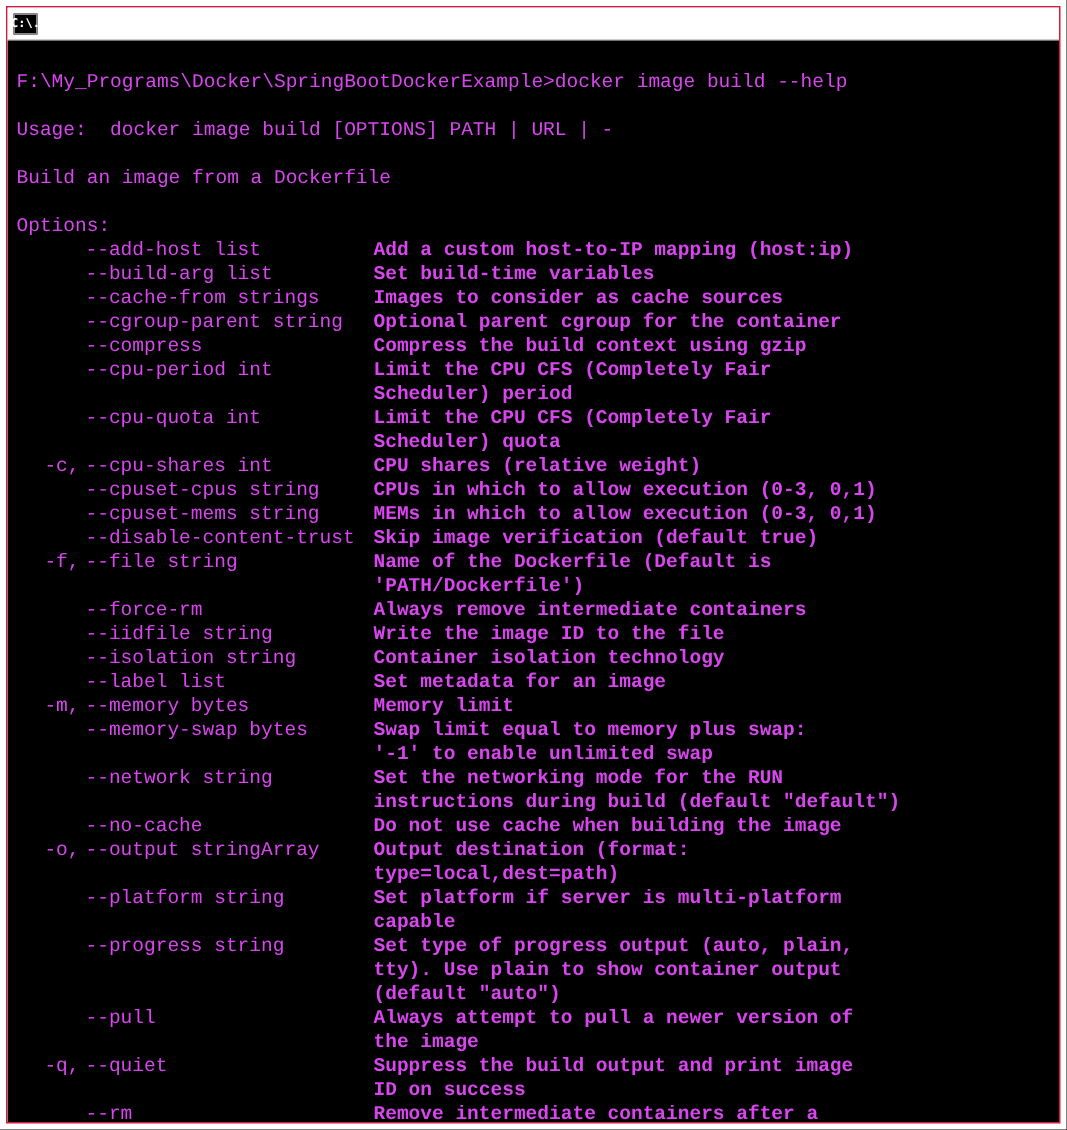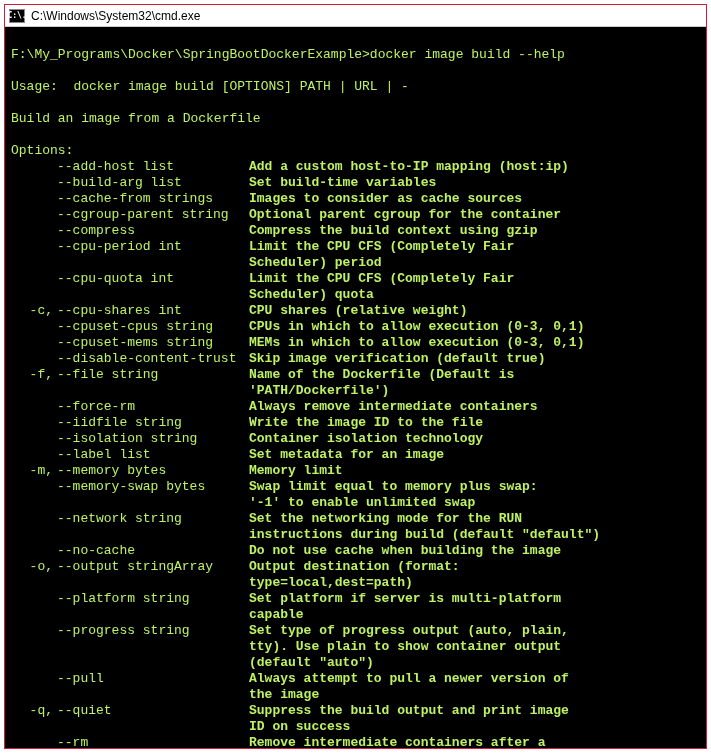--- a/index.html
+++ b/index.html
@@ -37,40 +37,39 @@
     align-items: center;
     justify-content: center;
     margin-right: 6px;
     font-family: Consolas, monospace;
     font-weight: bold;
     border: 1px solid #888;
   }
   .terminal {
     flex: 1;
     background: #000;
-    color: #bef264;
+    color: #d946ef;
     font-size: 13px;
     line-height: 16px;
     padding: 4px 6px;
     white-space: pre;
     overflow: hidden;
     font-family: Consolas, 'Courier New', monospace;
   }
   .opt-row { display: flex; }
   .opt-short { width: 42px; text-align: right; padding-right: 0; }
   .opt-long { width: 196px; padding-left: 4px; }
   .opt-desc { flex: 1; font-weight: bold; }
 </style>
 </head>
 <body>
 
 <div class="window">
   <div class="titlebar">
     <span class="titlebar-icon">C:\.</span>
-    <span>C:\Windows\System32\cmd.exe</span>
   </div>
   <div class="terminal">
 <span><span>F:\My_Programs\Docker\SpringBootDockerExample&gt;</span><span>docker image build --help</span></span>
 <span> </span>
 <span>Usage:  docker image build [OPTIONS] PATH | URL | -</span>
 <span> </span>
 <span>Build an image from a Dockerfile</span>
 <span> </span>
 <span>Options:</span>
 <div id="options-container"><div class="opt-row"><span class="opt-short"></span><span class="opt-long">--add-host list</span><span class="opt-desc">Add a custom host-to-IP mapping (host:ip)</span></div><div class="opt-row"><span class="opt-short"></span><span class="opt-long">--build-arg list</span><span class="opt-desc">Set build-time variables</span></div><div class="opt-row"><span class="opt-short"></span><span class="opt-long">--cache-from strings</span><span class="opt-desc">Images to consider as cache sources</span></div><div class="opt-row"><span class="opt-short"></span><span class="opt-long">--cgroup-parent string</span><span class="opt-desc">Optional parent cgroup for the container</span></div><div class="opt-row"><span class="opt-short"></span><span class="opt-long">--compress</span><span class="opt-desc">Compress the build context using gzip</span></div><div class="opt-row"><span class="opt-short"></span><span class="opt-long">--cpu-period int</span><span class="opt-desc">Limit the CPU CFS (Completely Fair</span></div><div class="opt-row"><span class="opt-short"></span><span class="opt-long"></span><span class="opt-desc">Scheduler) period</span></div><div class="opt-row"><span class="opt-short"></span><span class="opt-long">--cpu-quota int</span><span class="opt-desc">Limit the CPU CFS (Completely Fair</span></div><div class="opt-row"><span class="opt-short"></span><span class="opt-long"></span><span class="opt-desc">Scheduler) quota</span></div><div class="opt-row"><span class="opt-short">-c,</span><span class="opt-long">--cpu-shares int</span><span class="opt-desc">CPU shares (relative weight)</span></div><div class="opt-row"><span class="opt-short"></span><span class="opt-long">--cpuset-cpus string</span><span class="opt-desc">CPUs in which to allow execution (0-3, 0,1)</span></div><div class="opt-row"><span class="opt-short"></span><span class="opt-long">--cpuset-mems string</span><span class="opt-desc">MEMs in which to allow execution (0-3, 0,1)</span></div><div class="opt-row"><span class="opt-short"></span><span class="opt-long">--disable-content-trust</span><span class="opt-desc">Skip image verification (default true)</span></div><div class="opt-row"><span class="opt-short">-f,</span><span class="opt-long">--file string</span><span class="opt-desc">Name of the Dockerfile (Default is</span></div><div class="opt-row"><span class="opt-short"></span><span class="opt-long"></span><span class="opt-desc">'PATH/Dockerfile')</span></div><div class="opt-row"><span class="opt-short"></span><span class="opt-long">--force-rm</span><span class="opt-desc">Always remove intermediate containers</span></div><div class="opt-row"><span class="opt-short"></span><span class="opt-long">--iidfile string</span><span class="opt-desc">Write the image ID to the file</span></div><div class="opt-row"><span class="opt-short"></span><span class="opt-long">--isolation string</span><span class="opt-desc">Container isolation technology</span></div><div class="opt-row"><span class="opt-short"></span><span class="opt-long">--label list</span><span class="opt-desc">Set metadata for an image</span></div><div class="opt-row"><span class="opt-short">-m,</span><span class="opt-long">--memory bytes</span><span class="opt-desc">Memory limit</span></div><div class="opt-row"><span class="opt-short"></span><span class="opt-long">--memory-swap bytes</span><span class="opt-desc">Swap limit equal to memory plus swap:</span></div><div class="opt-row"><span class="opt-short"></span><span class="opt-long"></span><span class="opt-desc">'-1' to enable unlimited swap</span></div><div class="opt-row"><span class="opt-short"></span><span class="opt-long">--network string</span><span class="opt-desc">Set the networking mode for the RUN</span></div><div class="opt-row"><span class="opt-short"></span><span class="opt-long"></span><span class="opt-desc">instructions during build (default "default")</span></div><div class="opt-row"><span class="opt-short"></span><span class="opt-long">--no-cache</span><span class="opt-desc">Do not use cache when building the image</span></div><div class="opt-row"><span class="opt-short">-o,</span><span class="opt-long">--output stringArray</span><span class="opt-desc">Output destination (format:</span></div><div class="opt-row"><span class="opt-short"></span><span class="opt-long"></span><span class="opt-desc">type=local,dest=path)</span></div><div class="opt-row"><span class="opt-short"></span><span class="opt-long">--platform string</span><span class="opt-desc">Set platform if server is multi-platform</span></div><div class="opt-row"><span class="opt-short"></span><span class="opt-long"></span><span class="opt-desc">capable</span></div><div class="opt-row"><span class="opt-short"></span><span class="opt-long">--progress string</span><span class="opt-desc">Set type of progress output (auto, plain,</span></div><div class="opt-row"><span class="opt-short"></span><span class="opt-long"></span><span class="opt-desc">tty). Use plain to show container output</span></div><div class="opt-row"><span class="opt-short"></span><span class="opt-long"></span><span class="opt-desc">(default "auto")</span></div><div class="opt-row"><span class="opt-short"></span><span class="opt-long">--pull</span><span class="opt-desc">Always attempt to pull a newer version of</span></div><div class="opt-row"><span class="opt-short"></span><span class="opt-long"></span><span class="opt-desc">the image</span></div><div class="opt-row"><span class="opt-short">-q,</span><span class="opt-long">--quiet</span><span class="opt-desc">Suppress the build output and print image</span></div><div class="opt-row"><span class="opt-short"></span><span class="opt-long"></span><span class="opt-desc">ID on success</span></div><div class="opt-row"><span class="opt-short"></span><span class="opt-long">--rm</span><span class="opt-desc">Remove intermediate containers after a</span></div></div></div>

